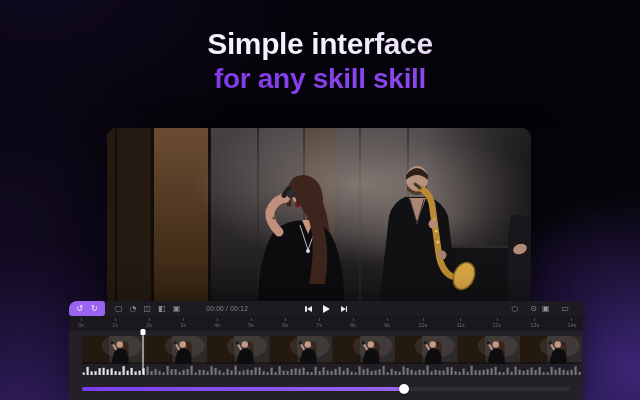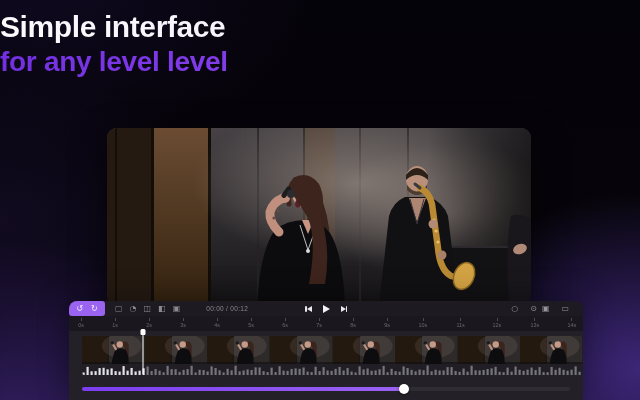--- a/index.html
+++ b/index.html
@@ -6,21 +6,21 @@
   .stage{position:relative;width:640px;height:400px;overflow:hidden;
          font-family:"Liberation Sans",sans-serif;
          background:
            radial-gradient(340px 260px at 2% 102%, rgba(96,58,180,.40), rgba(0,0,0,0) 65%),
            radial-gradient(300px 260px at 100% 92%, rgba(100,64,196,.55), rgba(0,0,0,0) 68%),
            radial-gradient(620px 340px at 50% 118%, rgba(70,42,150,.28), rgba(0,0,0,0) 70%),
            radial-gradient(320px 220px at 0% 55%, rgba(64,38,128,.20), rgba(0,0,0,0) 70%),
            radial-gradient(380px 240px at 6% -4%, rgba(54,30,108,.22), rgba(0,0,0,0) 72%),
            linear-gradient(180deg,#05030a 0%,#060409 55%,#0a0615 100%);}
   
-  .hero{position:absolute;top:10px;left:0;width:100%;text-align:left;line-height:1.12;}
+  .hero{position:absolute;top:27px;left:0;width:100%;text-align:center;line-height:1.12;}
   .hero .l1{font-size:30px;font-weight:700;letter-spacing:-.4px;
     background:linear-gradient(90deg,#fbfafc 0%,#f4effc 55%,#c3abef 100%);
     -webkit-background-clip:text;background-clip:text;color:transparent;}
   .hero .l2{font-size:28px;font-weight:700;letter-spacing:-.3px;margin-top:2px;
     background:linear-gradient(90deg,#7230e2 0%,#8a42ee 55%,#9452f4 100%);
     -webkit-background-clip:text;background-clip:text;color:transparent;}
   
   .video{position:absolute;left:107px;top:128px;width:424px;height:178px;border-radius:10px;
          overflow:hidden;box-shadow:0 12px 34px rgba(0,0,0,.55);z-index:1;background:#1a191b;}
   .video svg{display:block;}
@@ -67,21 +67,21 @@
   .slider .handle{position:absolute;top:-3px;width:10px;height:10px;border-radius:50%;background:#ffffff;
                   box-shadow:0 1px 3px rgba(0,0,0,.5);transform:translateX(-50%);}
 </style>
 </head>
 <body>
 
 <div class="stage">
 
   <div class="hero">
     <div class="l1">Simple interface</div>
-    <div class="l2">for any level level</div>
+    <div class="l2">for any skill skill</div>
   </div>
 
   <div class="video">
     <svg width="424" height="178" viewBox="0 0 424 178">
       <defs>
         <linearGradient id="wallG" x1="0" y1="0" x2="0" y2="1">
           <stop offset="0" stop-color="#454144"></stop>
             <stop offset=".6" stop-color="#2b282b"></stop>
             <stop offset="1" stop-color="#141315"></stop>
         </linearGradient>

